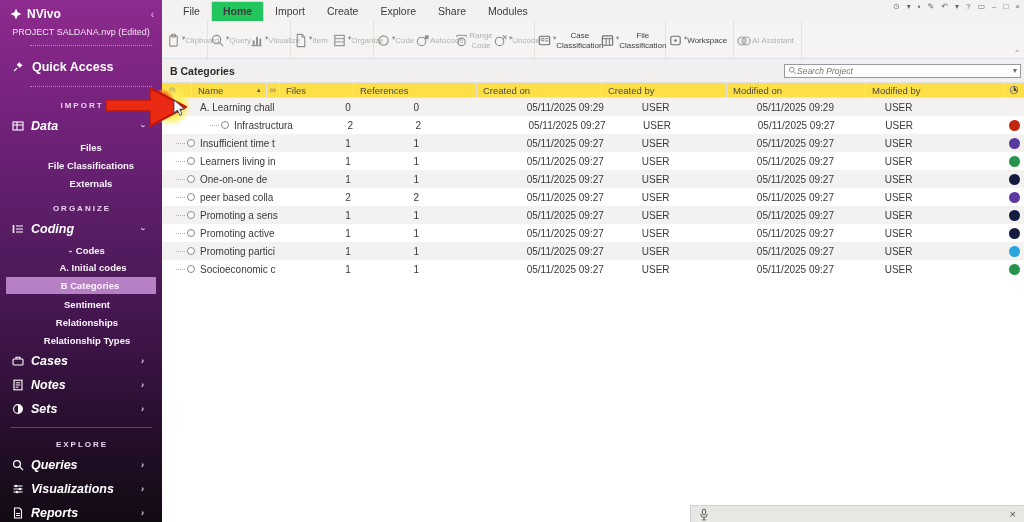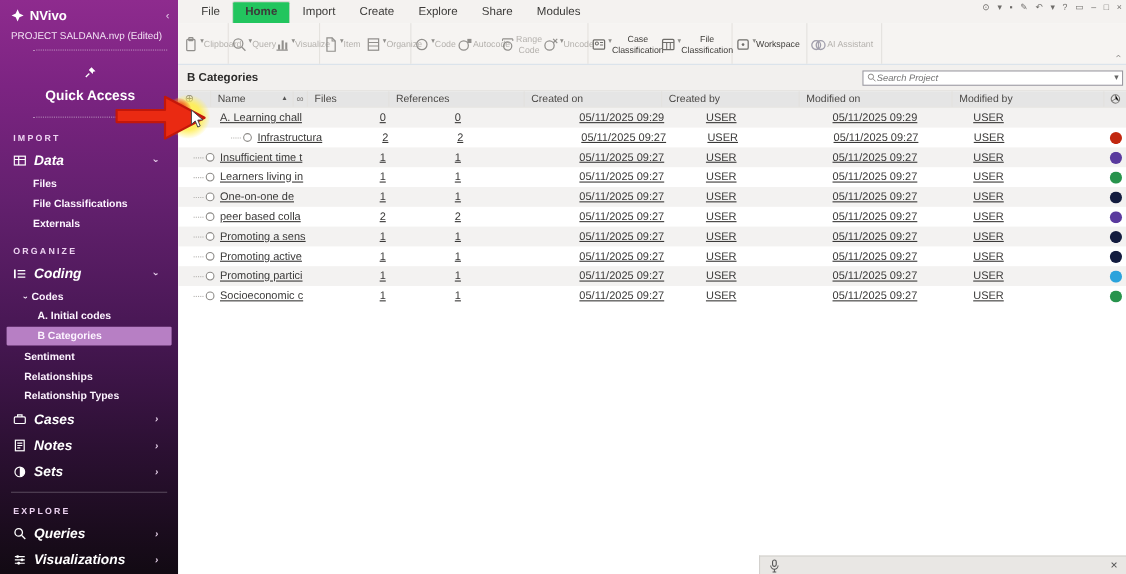--- a/index.html
+++ b/index.html
@@ -2,28 +2,28 @@
 <html><head>
 <meta charset="utf-8">
 <style>
   * { margin:0; padding:0; box-sizing:border-box; }
   html,body { width:1024px; height:522px; overflow:hidden; background:#fff;
               font-family:"Liberation Sans", sans-serif; }
   #app { position:relative; width:1024px; height:522px; background:#fff; }
 
   
   #sidebar { position:absolute; left:0; top:0; width:162px; height:522px; color:#fff;
-    background:linear-gradient(180deg,#8e2b8e 0%,#7c2482 15%,#63206e 35%,#471753 58%,#2c1033 78%,#1b0c1e 92%,#120a13 100%); }
+    background:linear-gradient(180deg,#8e2b8e 0%,#7c2482 15%,#63206e 35%,#471753 58%,#2c1033 78%,#1b0c1e 92%,#120a13 100%);text-align:center; }
   .sb-header { display:flex; align-items:center; padding:7px 8px 2px 10px; }
   .sb-brand { font-size:12px; font-weight:bold; margin-left:5px; }
   .sb-collapse { margin-left:auto; font-size:10px; color:#e6cdea; }
   .sb-project { font-size:9px; color:#f3e2f5; padding:4px 10px 6px 10px; }
   .sb-dots { border-bottom:1px dotted rgba(255,255,255,.45); margin:2px 10px 2px 30px; }
   .sb-quick { display:flex; align-items:center; gap:8px; padding:12px 10px 10px 12px;
-              font-size:12.5px; font-weight:bold;flex-direction:column; }
+              font-size:12.5px; font-weight:bold; }
   .sb-section { font-size:8px; letter-spacing:2px; color:#eed4f2; padding:12px 10px 4px 12px;
                 font-weight:bold; }
   .sb-item { display:flex; align-items:center; gap:7px; padding:5px 18px 5px 12px;
              font-size:12.5px; font-weight:bold; cursor:default;font-style:italic; }
   .sb-chev { margin-left:auto; font-size:9px; color:#ecd7ef; }
   .rot90 { display:inline-block; transform:rotate(90deg); }
   .sb-sub { font-size:9.5px; font-weight:bold; color:#fdf4ff; padding:3.5px 10px 3.5px 30px; }
   .sb-sub2 { font-size:9.5px; font-weight:bold; color:#fdf4ff; padding:3.5px 10px 3.5px 22px; }
   .sb-sub2 .tiny-chev { font-size:8px; margin-right:4px; }
   .sb-sub3 { font-size:9.5px; font-weight:bold; color:#fdf4ff; padding:3px 10px 3px 34px; }
@@ -59,34 +59,34 @@
   #cheader { height:24px; background:#f2f0ee; display:flex; align-items:center;
              border-bottom:1px solid #e3e1de; padding:0 3px 0 8px; }
   #cheader .title { font-size:10.5px; font-weight:bold; color:#2c2b2a; }
   #searchbox { margin-left:auto; width:237px; height:14px; background:#fff;
                border:1px solid #9a98a0; display:flex; align-items:center; padding:0 3px; }
   #searchbox input { flex:1; border:none; outline:none; font-size:8.5px; font-style:italic;
                      color:#777; font-family:"Liberation Sans",sans-serif; min-width:0; }
   #searchbox .schev { font-size:8px; color:#666; }
 
   
-  #thead { height:15px; display:flex; font-size:9.5px; color:#4a4846; background:#e5e5e5;
+  #thead { height:15px; display:flex; font-size:9.5px; color:#4a4846; background:#fde047;
            border-bottom:1px solid #e6e4e1; align-items:center; }
   #thead .hc { height:100%; display:flex; align-items:center; padding-left:6px;
                border-right:1px solid #e3e1de; overflow:hidden; white-space:nowrap; }
   .c-exp { width:30px; } .c-name { width:88px; } .c-files { width:74px; }
   .c-refs { width:123px; } .c-con { width:125px; } .c-cby { width:125px; }
   .c-mon { width:139px; } .c-mby { width:138px; }
   .c-color { width:20px; display:flex; align-items:center; justify-content:center; }
   #thead .c-color { border-right:none; padding-left:0; }
   #thead .expand-all { font-size:10px; color:#7a7876; }
   #thead .sort { margin-left:auto; font-size:6px; color:#555; }
   #thead .agg { border-left:1px solid #e3e1de; margin-left:4px; padding:0 3px; font-size:9px;
                 color:#7a7876; height:100%; display:flex; align-items:center; }
-  .trow { height:18px; display:flex; align-items:center; font-size:10px; color:#3a3938;text-decoration:underline; }
+  .trow { height:18px; display:flex; align-items:center; font-size:10px; color:#3a3938; }
   .trow.odd { background:#f3f2f1; }
   .trow > span { overflow:hidden; white-space:nowrap; }
   .namecell { width:192px; display:flex; align-items:center; padding-left:14px; }
   .stub { width:9px; border-top:1px dotted #b6b4b1; margin-right:2px; flex:none; }
   .ring { width:8px; height:8px; border:1.2px solid #8d8b88; border-radius:50%;
           margin-right:5px; flex:none; background:#fff; }
   .trow.child .namecell { padding-left:48px; }
   .trow.noicon .stub, .trow.noicon .ring { visibility:hidden; }
   .cell { padding-left:6px; }
   .dot { width:11px; height:11px; border-radius:50%; display:inline-block; }

